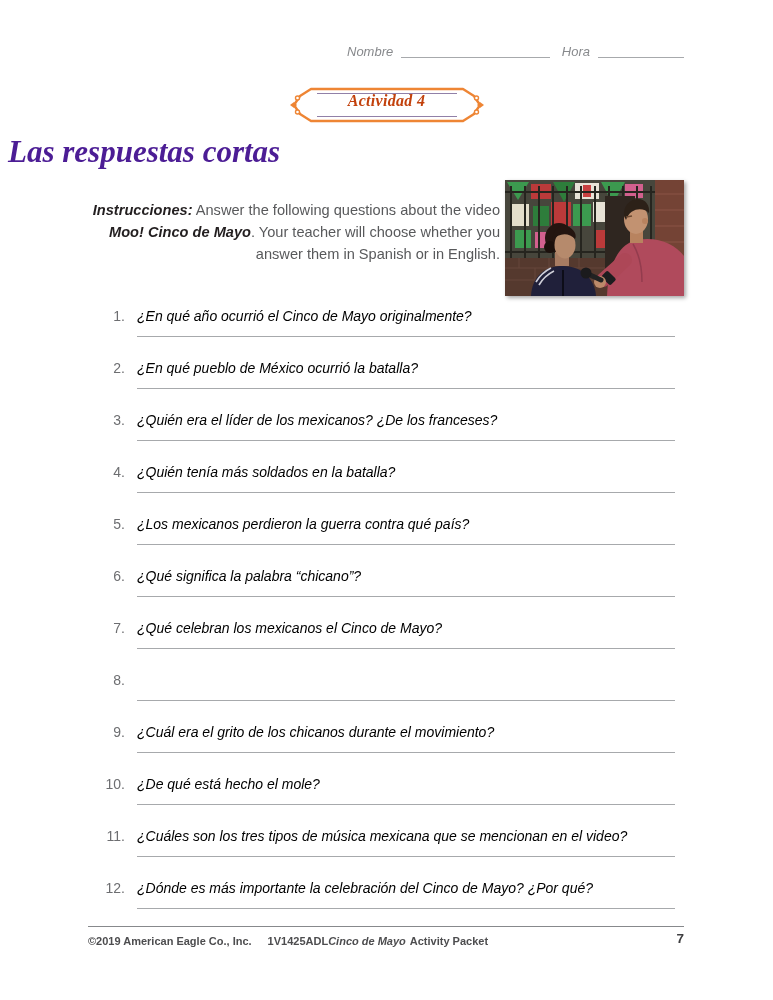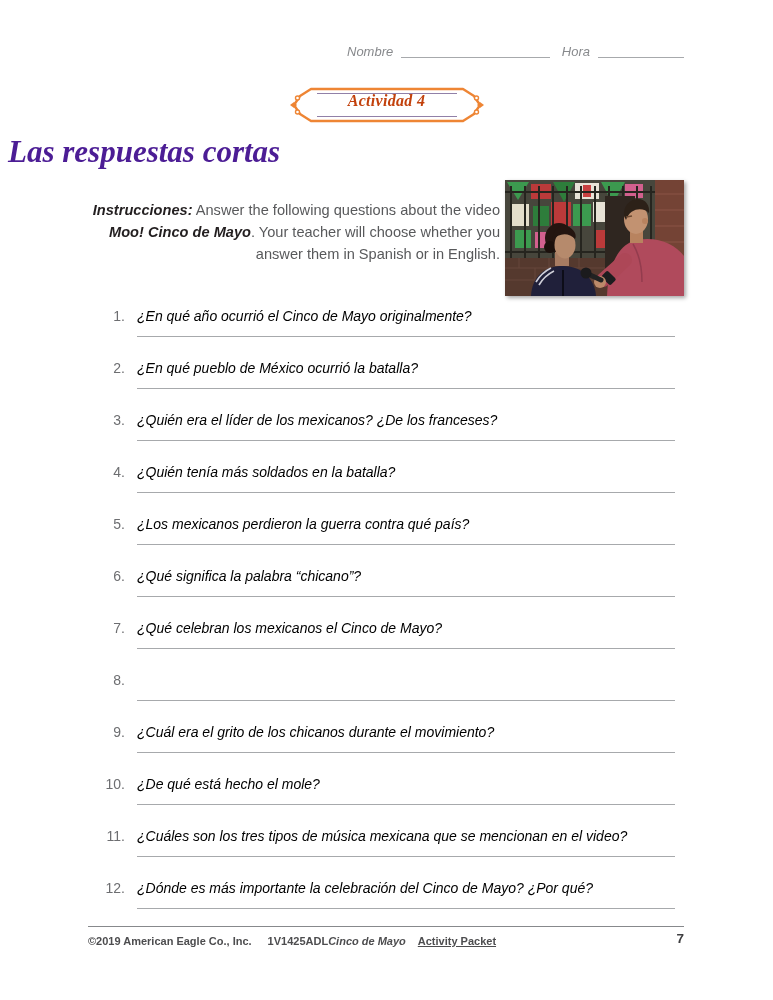--- a/index.html
+++ b/index.html
@@ -72,21 +72,21 @@
   .footer-rule {
     position:absolute; top:926px; left:88px; right:89px;
     border-top:1.2px solid #87898C;
   }
   .footer-left {
     position:absolute; top:935px; left:88px;
     font-size:11px; font-weight:bold; color:#4D4D4F;
   }
   .f-code  { margin-left:16px;margin-top:16px; }
   .f-title { font-style:italic; }
-  .f-suffix{ margin-left:12px;text-decoration:underline; }
+  .f-suffix{ margin-left:4px; }
   .page-num {
     position:absolute; top:931px; right:89px;
     font-size:13.5px; font-weight:bold; color:#3F3F41;
   }
 </style>
 </head>
 <body>
 
 <div class="page">
 

